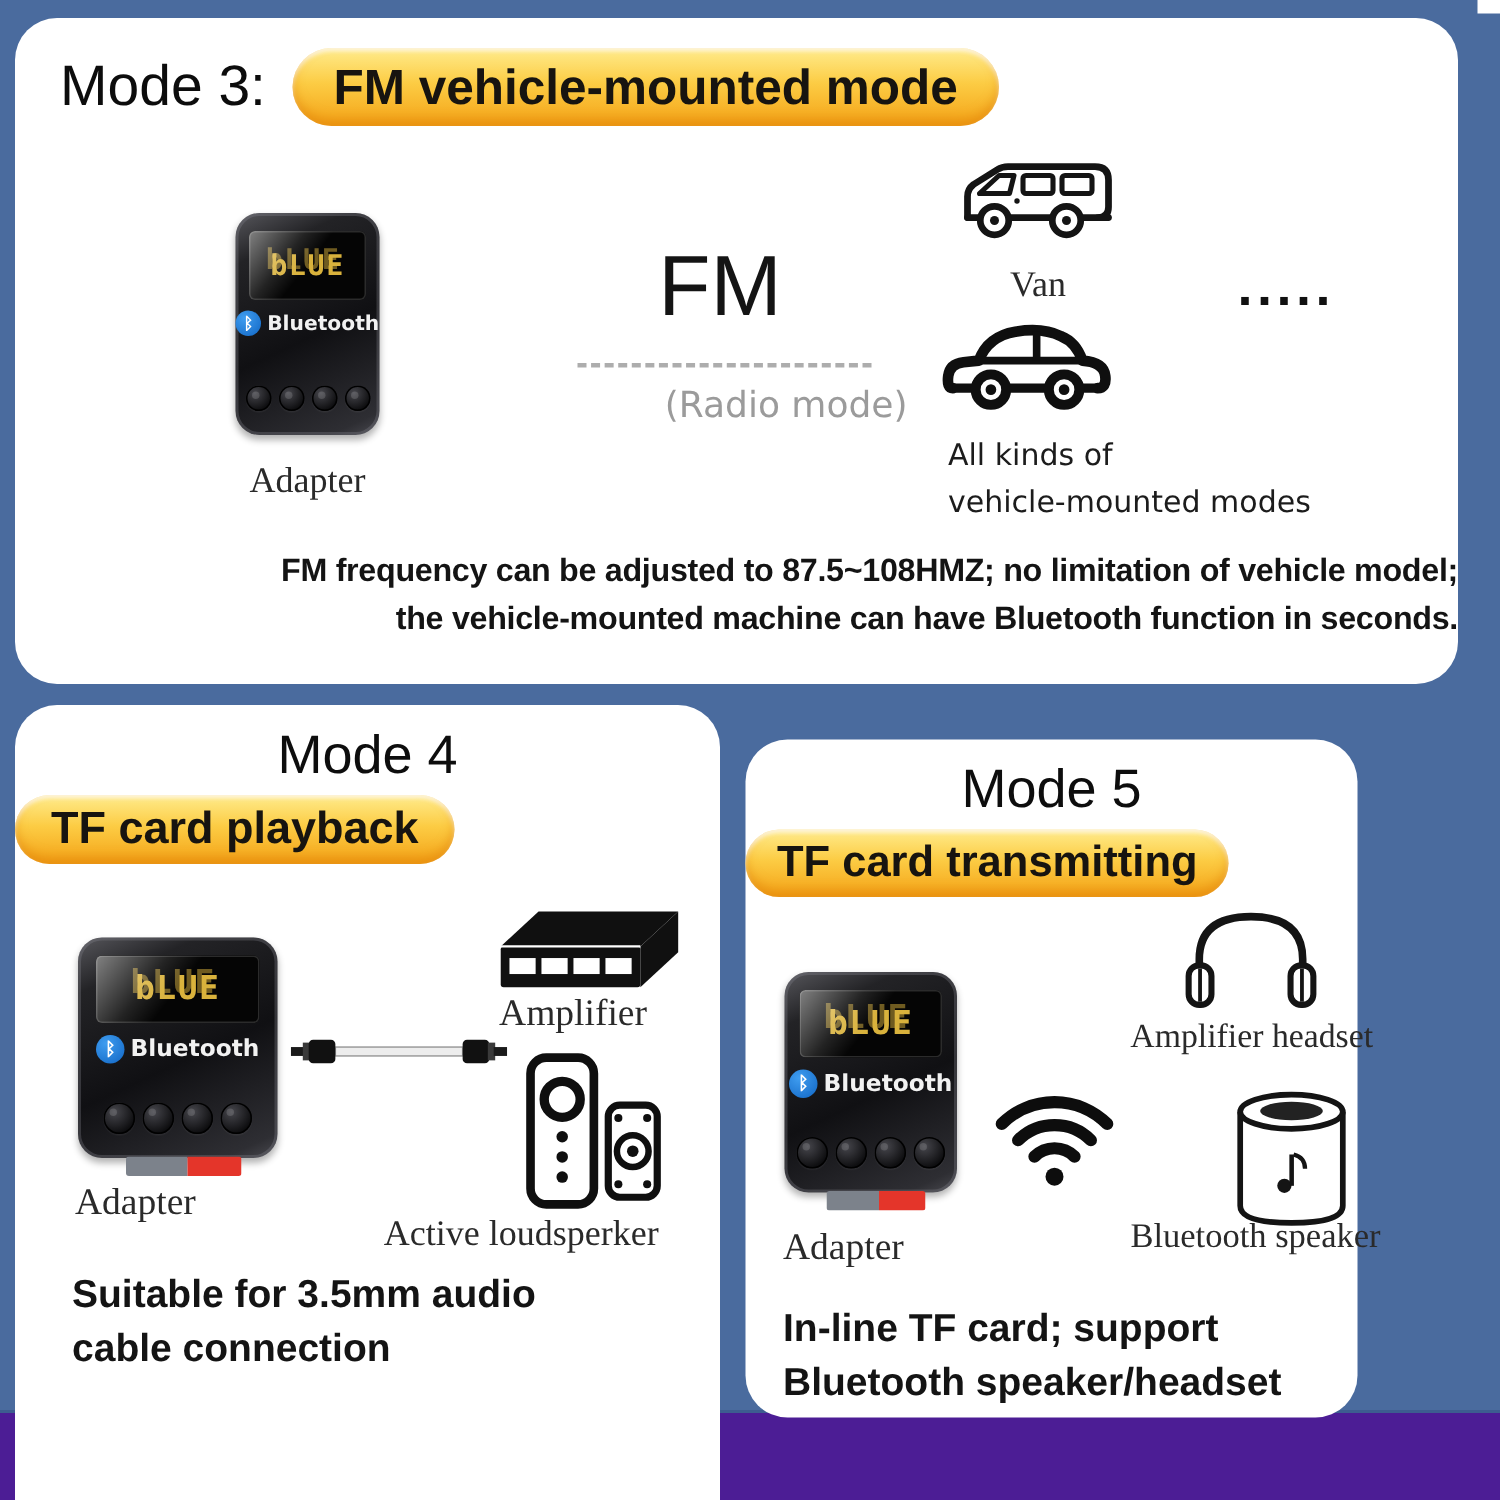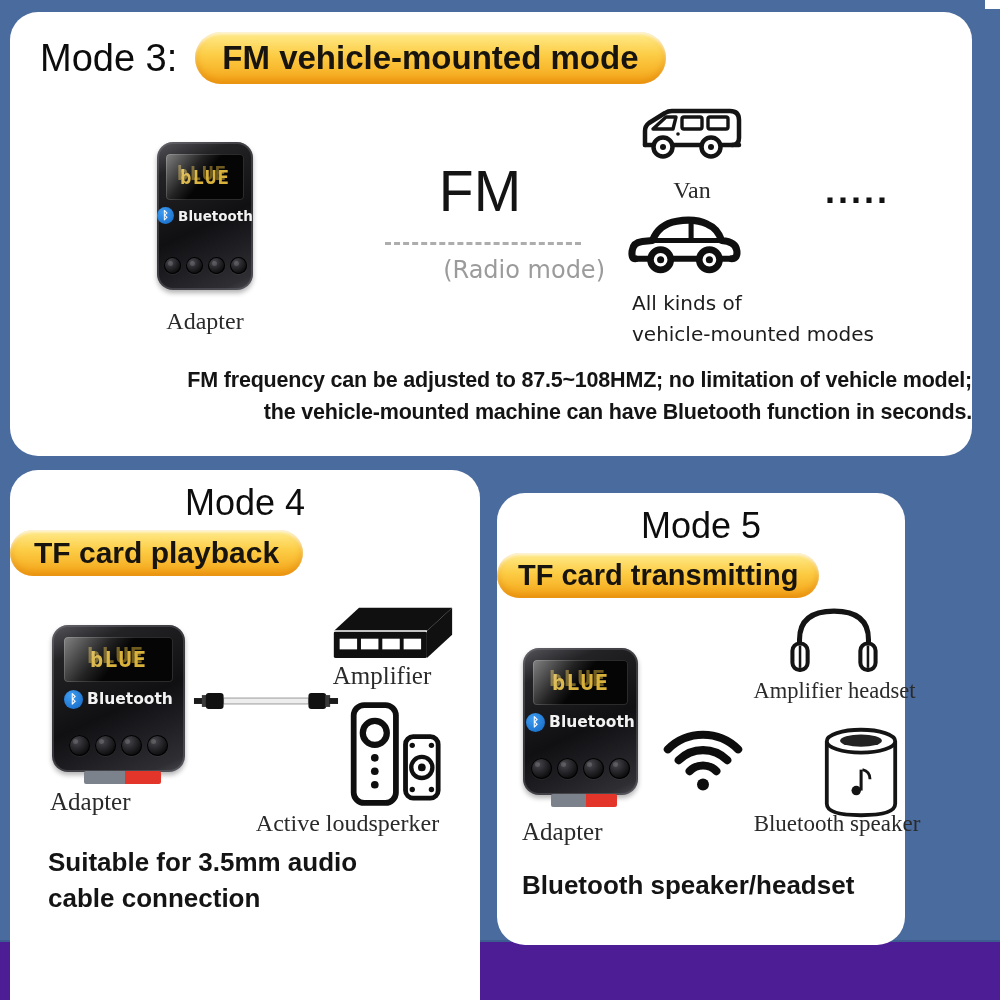--- a/index.html
+++ b/index.html
@@ -290,16 +290,17 @@
         <circle cx="39" cy="69" r="5" fill="#141414"></circle>
         <rect x="42.5" y="47" width="3.2" height="22" fill="#141414"></rect>
         <path d="M45.5 47 Q53.5 49 53.5 57" fill="none" stroke="#141414" stroke-width="3"></path>
       </svg>
     </div>
     <div class="abs lbl center" style="left:200px;top:318px;width:280px;font-size:23px;">Bluetooth speaker</div>
 
     <div class="abs lbl" style="left:25px;top:325px;font-size:25px;">Adapter</div>
 
     <div class="abs m45-desc" style="left:25px;top:374px;">
+      <div>In-line TF card; support</div>
       <div>Bluetooth speaker/headset</div>
     </div>
   </section>
 </div>
 
 </body></html>

